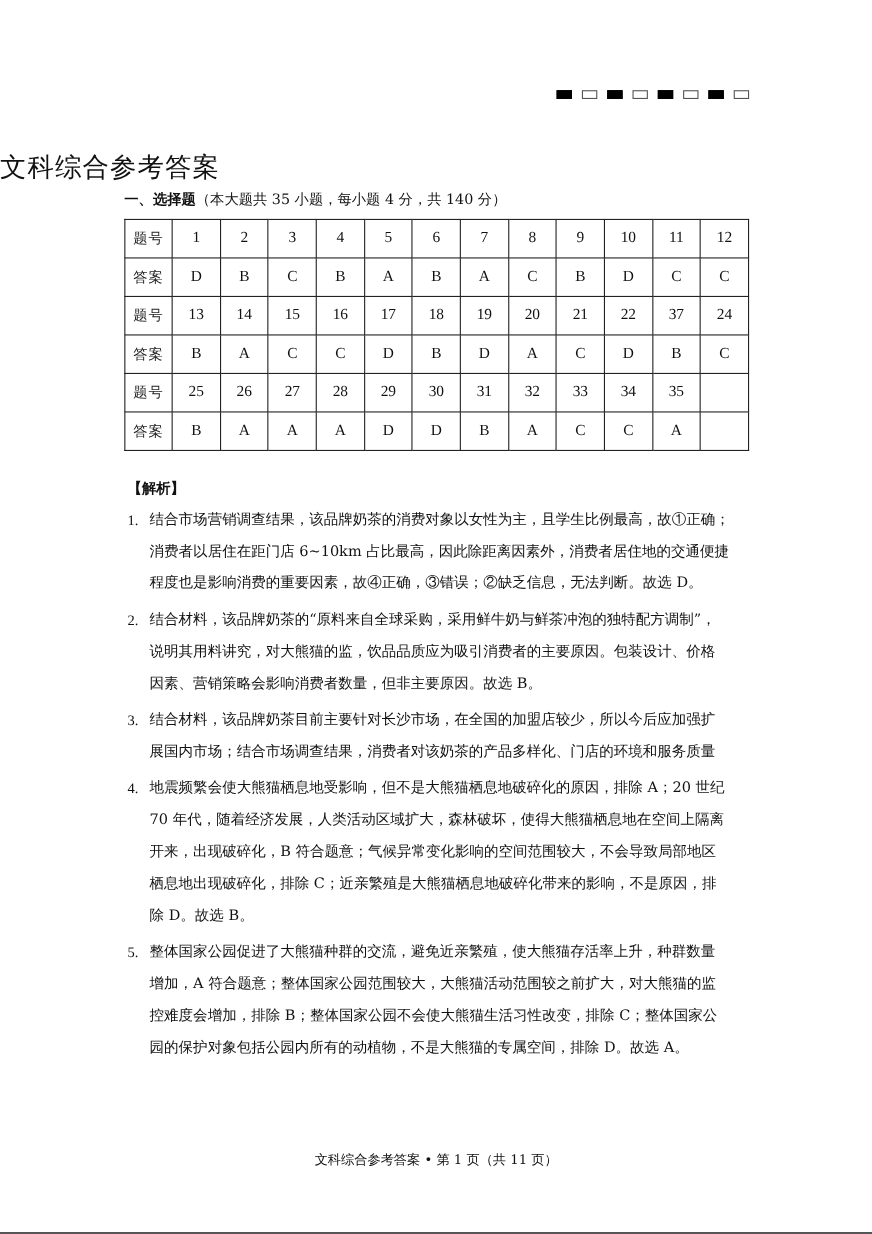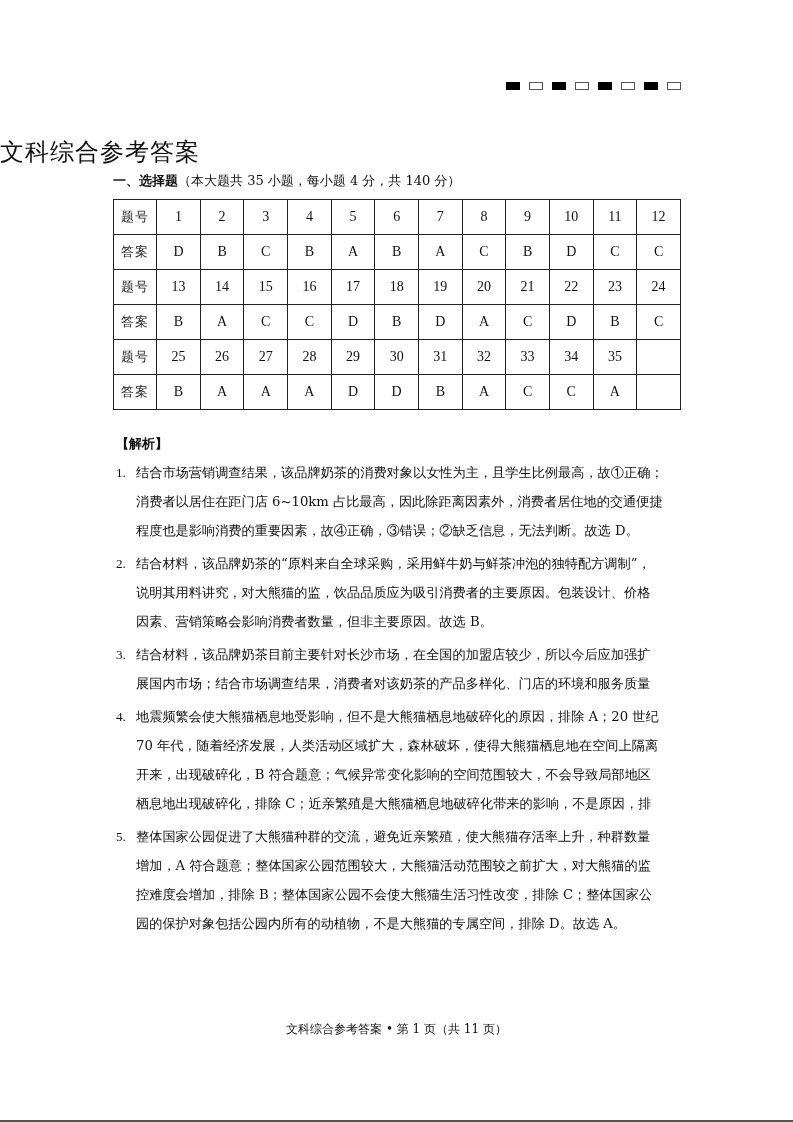--- a/index.html
+++ b/index.html
@@ -38,21 +38,21 @@
     position: absolute; top: 435px; left: 116px;
     font-family: "DejaVu Sans", sans-serif; font-weight: bold; font-size: 13px;
   }
   .items { position: absolute; top: 458px; left: 116px; width: 572px; }
   .item { position: relative; font-size: 13.2px; line-height: 29px; margin-bottom: 4px; padding-left: 20px; text-align: justify; text-align-last: left; }
   .item .num { position: absolute; left: 0; top: 0; font-family: "Liberation Serif", serif; }
   .item .line { display: block; white-space: nowrap; }
   .item .line.first { margin-left: 0; }
 
   .footer {
-    position: absolute; top: 1021px; left: 0; width: 793px; text-align: center;
+    position: absolute; top: 1046px; left: 0; width: 793px; text-align: center;
     font-size: 12px;
   }
   .bottom-rule { position: absolute; left: 0; bottom: 0; width: 793px; height: 2px; background: #555; }
 </style>
 </head>
 <body>
 
 <div class="marks" id="marks">
     <div class="mark filled"></div>
     <div class="mark open"></div>
@@ -107,21 +107,21 @@
         <td>13</td>
         <td>14</td>
         <td>15</td>
         <td>16</td>
         <td>17</td>
         <td>18</td>
         <td>19</td>
         <td>20</td>
         <td>21</td>
         <td>22</td>
-        <td>23</td>
+        <td>37</td>
         <td>24</td>
       </tr>
       <tr>
         <td class="hdr">答案</td>
         <td>B</td>
         <td>A</td>
         <td>C</td>
         <td>C</td>
         <td>D</td>
         <td>B</td>
@@ -184,20 +184,21 @@
       <span class="num">3.</span>
       <span class="line first">结合材料，该品牌奶茶目前主要针对长沙市场，在全国的加盟店较少，所以今后应加强扩</span>
       <span class="line">展国内市场；结合市场调查结果，消费者对该奶茶的产品多样化、门店的环境和服务质量</span>
     </div>
     <div class="item">
       <span class="num">4.</span>
       <span class="line first">地震频繁会使大熊猫栖息地受影响，但不是大熊猫栖息地破碎化的原因，排除 A；20 世纪</span>
       <span class="line">70 年代，随着经济发展，人类活动区域扩大，森林破坏，使得大熊猫栖息地在空间上隔离</span>
       <span class="line">开来，出现破碎化，B 符合题意；气候异常变化影响的空间范围较大，不会导致局部地区</span>
       <span class="line">栖息地出现破碎化，排除 C；近亲繁殖是大熊猫栖息地破碎化带来的影响，不是原因，排</span>
+      <span class="line">除 D。故选 B。</span>
     </div>
     <div class="item">
       <span class="num">5.</span>
       <span class="line first">整体国家公园促进了大熊猫种群的交流，避免近亲繁殖，使大熊猫存活率上升，种群数量</span>
       <span class="line">增加，A 符合题意；整体国家公园范围较大，大熊猫活动范围较之前扩大，对大熊猫的监</span>
       <span class="line">控难度会增加，排除 B；整体国家公园不会使大熊猫生活习性改变，排除 C；整体国家公</span>
       <span class="line">园的保护对象包括公园内所有的动植物，不是大熊猫的专属空间，排除 D。故选 A。</span>
     </div>
   </div>
 

